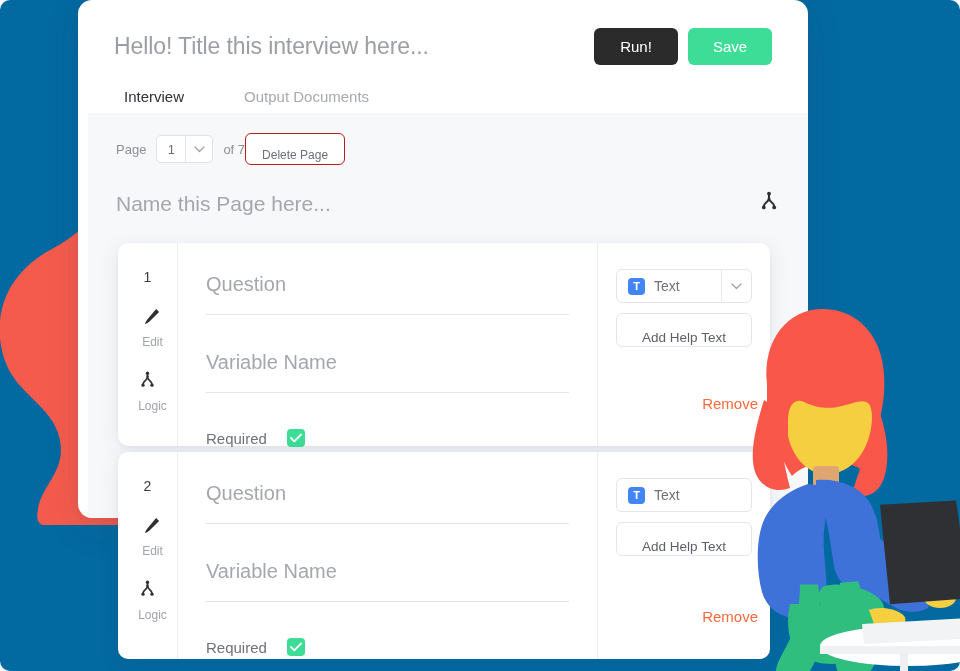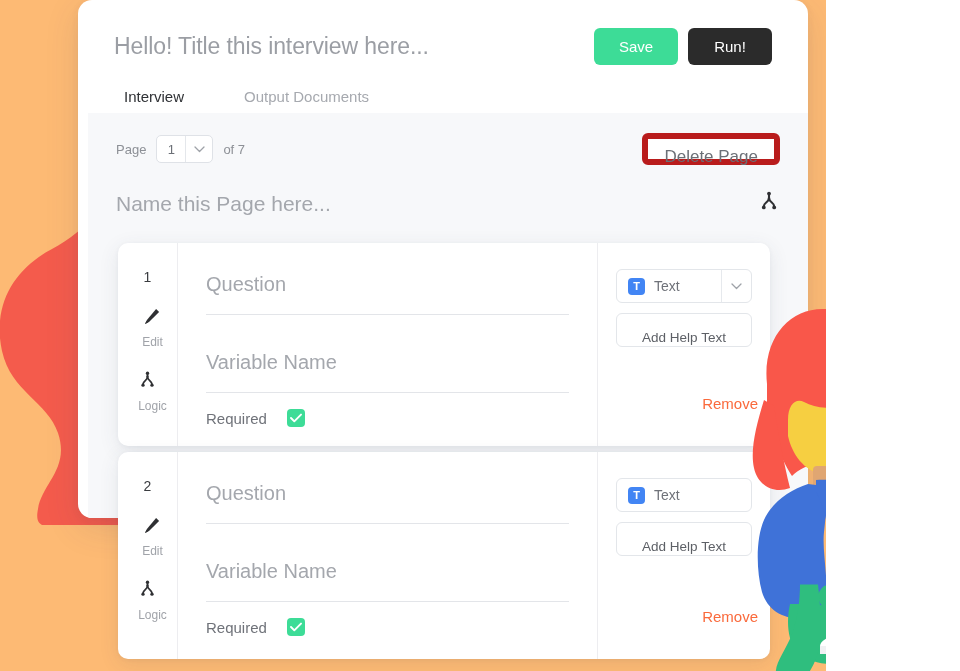--- a/index.html
+++ b/index.html
@@ -6,23 +6,24 @@
   * { box-sizing: border-box; margin: 0; padding: 0; }
   html, body {
     width: 960px; height: 671px;
     overflow: hidden;
     background: #ffffff;
     font-family: "Liberation Sans", sans-serif;
     -webkit-font-smoothing: antialiased;
   }
   #stage {
     position: relative;
-    width: 826px; height: 671px;
-    background: #fdba74;
+    width: 960px; height: 671px;
+    background: #0369a1;
     overflow: hidden;
+    border-radius: 10px;
   }
 
   
   .blob {
     position: absolute;
     left: -10px; top: 145px;
     width: 160px; height: 380px;
     z-index: 1;
     pointer-events: none;
   }
@@ -103,21 +104,20 @@
     position: absolute;
     left: 10px; right: 0px; top: 113px; bottom: 0;
     background: #f7f8fa;
     border-bottom-right-radius: 14px;
     border-bottom-left-radius: 2px;
   }
 
   .page-bar {
     display: flex;
     align-items: center;
-    justify-content: space-between;
     padding: 20px 28px 0 28px;
   }
   .page-left { display: flex; align-items: center; gap: 10px; }
   .page-label { font-size: 13px; color: #8d9096; }
   .page-select {
     display: flex;
     align-items: stretch;
     border: 1px solid #dfe2e7;
     border-radius: 5px;
     background: #ffffff;
@@ -130,25 +130,25 @@
     font-size: 13px; color: #6c7077;
   }
   .page-select .caret {
     width: 27px;
     border-left: 1px solid #e4e7eb;
     display: flex; align-items: center; justify-content: center;
   }
   .page-of { font-size: 13px; color: #8d9096; }
   .btn-delete {
     background: #ffffff;
-    border: 6px solid #b91c1c;
+    border: 1px solid #b91c1c;
     border-radius: 6px;
     height: 32px;
-    padding: 8px 16px;
-    font-size: 17px;
+    padding: 14px 16px;
+    font-size: 12px;
     color: #6c7077;
     font-family: "Liberation Sans", sans-serif;
     cursor: pointer;
   }
 
   .page-name-row {
     display: flex;
     align-items: center;
     justify-content: space-between;
     padding: 26px 28px 0 28px;
@@ -201,21 +201,21 @@
     padding-bottom: 18px;
     font-size: 20px;
     color: #a4a7ad;
     font-weight: 400;
   }
   .field + .field { margin-top: 36px; }
   .required-row {
     display: flex;
     align-items: center;
     gap: 20px;
-    margin-top: 16px;
+    margin-top: 36px;
   }
   .required-label { font-size: 15px; color: #6f7279; }
   .checkbox {
     width: 18px; height: 18px;
     border-radius: 4px;
     background: #3ddc97;
     display: flex; align-items: center; justify-content: center;
     cursor: pointer;
     flex: 0 0 18px;
   }
@@ -303,22 +303,22 @@
   <svg class="blob" viewBox="0 0 160 380" preserveAspectRatio="none">
     <path d="M145 0 C128 52 96 86 62 104 C24 124 2 160 12 206 C21 247 58 257 68 288 C80 324 52 338 48 364 C46 374 48 378 52 380 L145 380 Z" fill="#f45b4c"></path>
   </svg>
 
   <div class="window">
 
     <div class="win-header">
       <div class="title-row">
         <div class="app-title">Hello! Title this interview here...</div>
         <div class="title-actions">
+          <button class="btn btn-run">Run!</button>
           <button class="btn btn-save">Save</button>
-          <button class="btn btn-run">Run!</button>
         </div>
       </div>
 
       <div class="tabs">
         <div class="tab active">Interview</div>
         <div class="tab">Output Documents</div>
       </div>
     </div>
 
     <div class="win-body">

